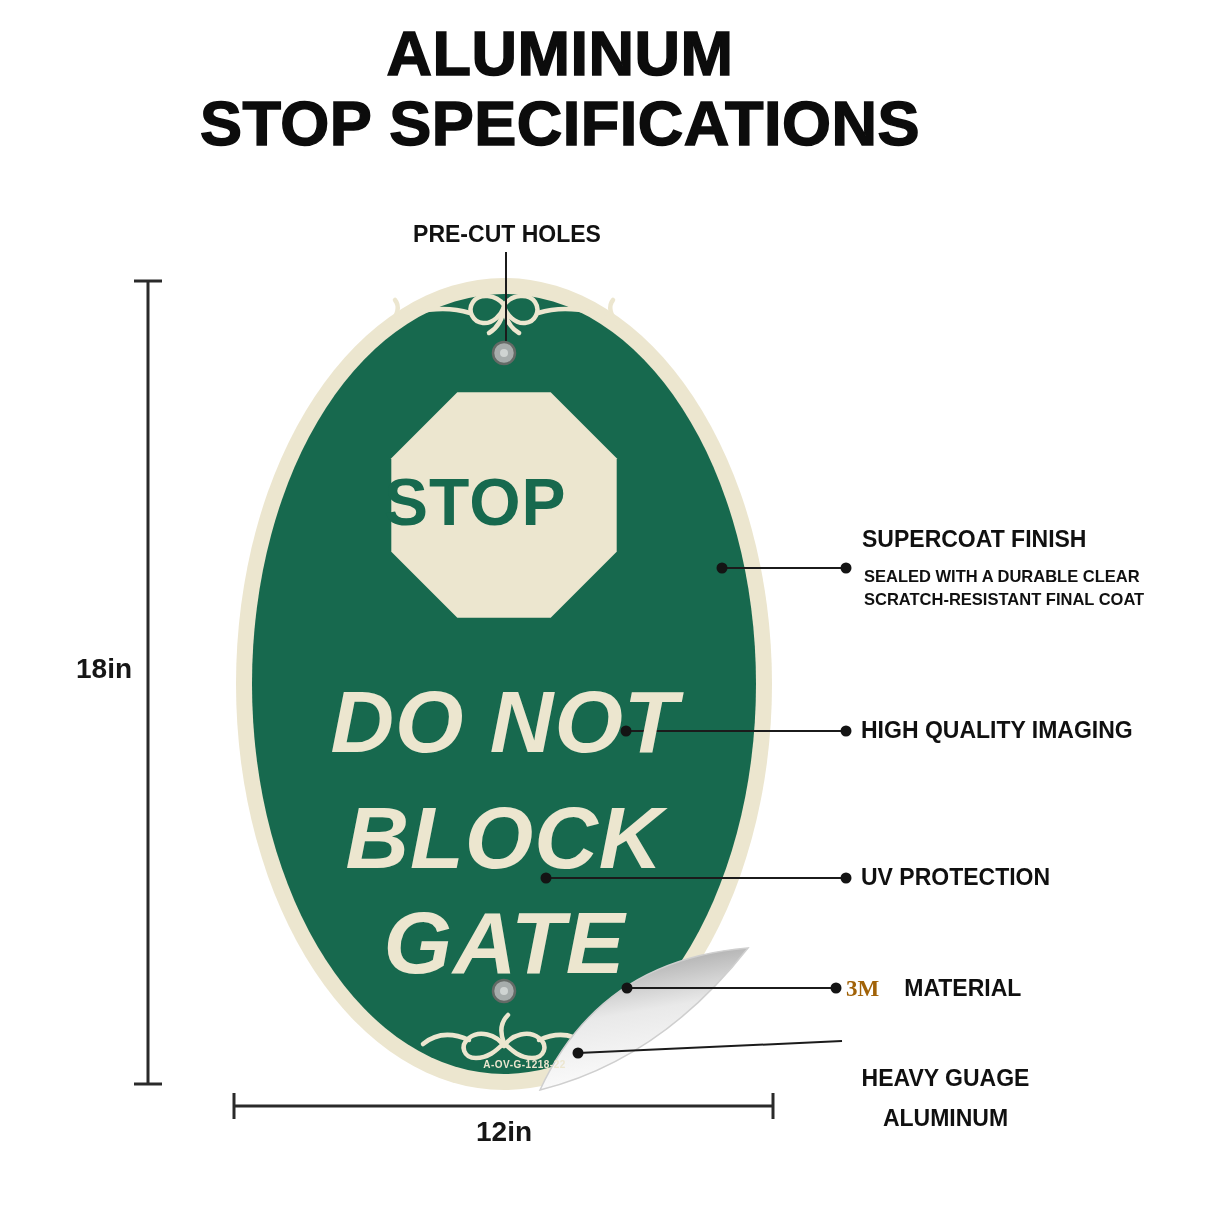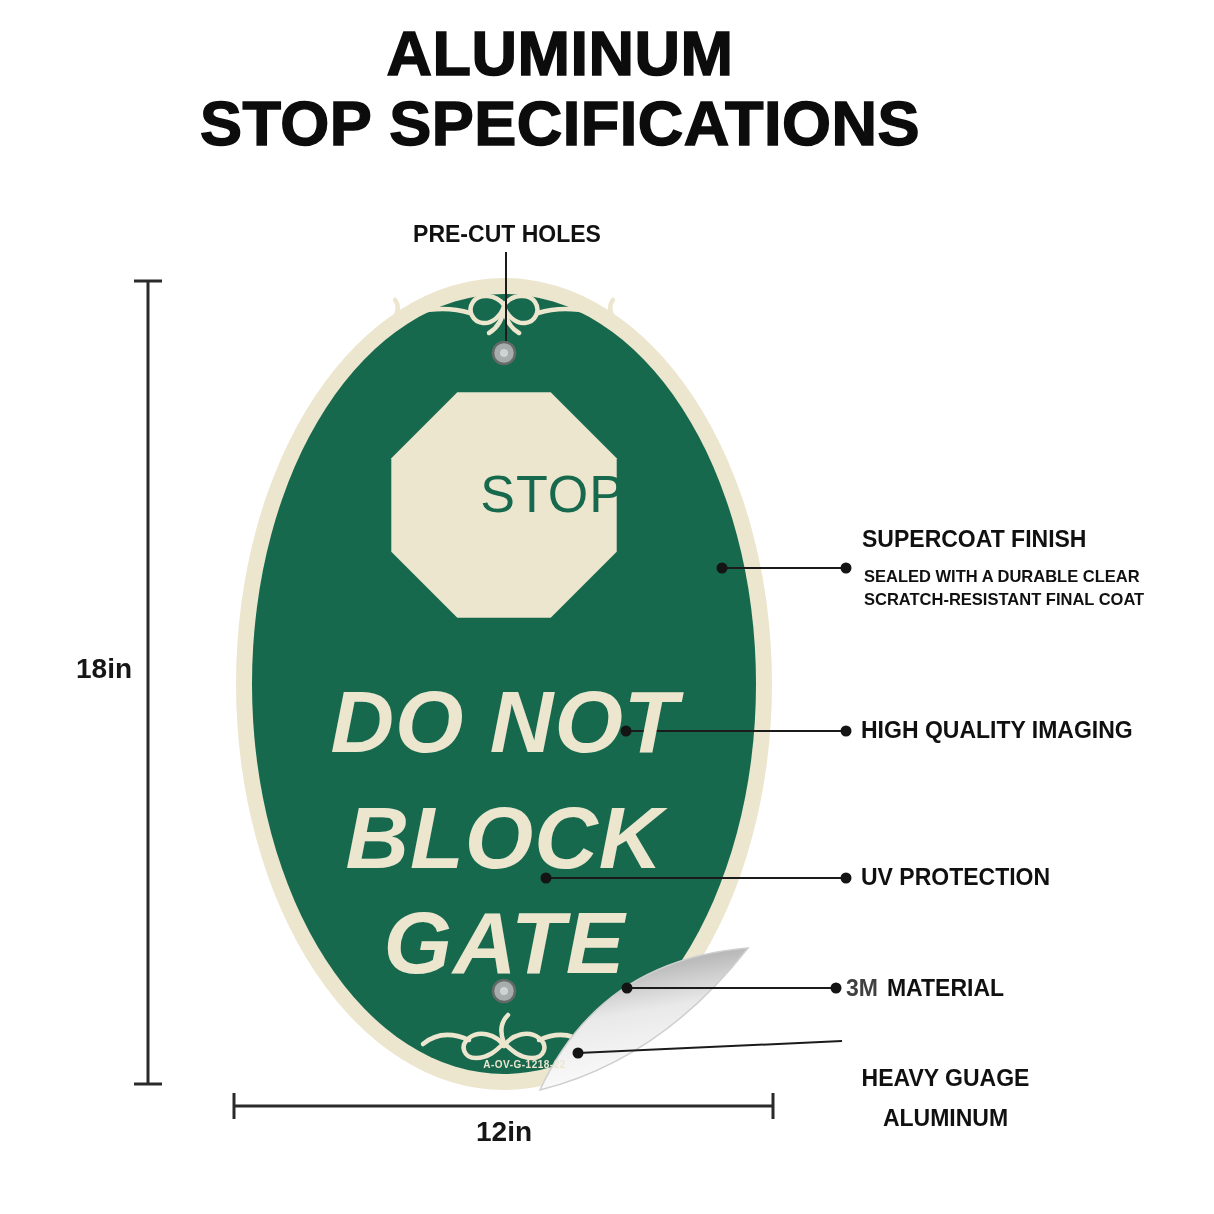--- a/index.html
+++ b/index.html
@@ -12,37 +12,37 @@
 
   .title { left:0; top:18px; width:1120px; text-align:center; font-weight:800; color:#0c0c0c;
            font-size:63px; line-height:70px; letter-spacing:0.5px; -webkit-text-stroke:1.5px #0c0c0c; }
 
   .precut { left:327px; top:221px; width:360px; text-align:center; font-size:23px; font-weight:700; color:#111; }
 
   .dim { font-size:28px; font-weight:700; color:#161616; }
   .dim-h { left:76px; top:653px; }
   .dim-w { left:424px; top:1116px; width:160px; text-align:center; }
 
-  .stop-text { left:384px; top:464px; width:241px; text-align:right; font-size:52px; font-weight:400;
+  .stop-text { left:384px; top:464px; width:241px; text-align:left; font-size:66px; font-weight:700;
                color:#17694e; letter-spacing:1px; }
   .sign-line { left:254px; width:501px; text-align:center; font-size:88px; font-weight:700;
                color:#ece6cf; letter-spacing:1px;font-style:italic; }
   .line1 { top:671px; } .line2 { top:787px; } .line3 { top:892px; }
   .partnum { left:424px; top:1059px; width:201px; text-align:center; font-size:10px; font-weight:700;
              color:#ece6cf; letter-spacing:0.5px; }
 
   .co-label { font-size:23px; font-weight:700; color:#101010; white-space:nowrap; }
   .co-sub   { font-size:16.5px; font-weight:700; color:#101010; white-space:nowrap; }
   .supercoat-label { left:862px; top:526px; }
   .supercoat-sub1  { left:864px; top:567px; }
   .supercoat-sub2  { left:864px; top:590px; }
   .imaging-label   { left:861px; top:717px; }
   .uv-label        { left:861px; top:864px; }
   .material-label  { left:846px; top:975px; }
-  .brand-red       { color:#404040; margin-right:9px; }
+  .brand-red       { color:#a16207; margin-right:25px;font-family:Liberation Serif, serif; }
   .aluminum-label  { left:848px; top:1058px; width:195px; text-align:center; line-height:40px; }
 </style>
 </head>
 <body>
 
 <div class="canvas">
 
   <svg class="layer" width="1214" height="1214" viewBox="0 0 1214 1214">
     <defs>
       <linearGradient id="curlGrad" x1="0.35" y1="0" x2="0.6" y2="1">

